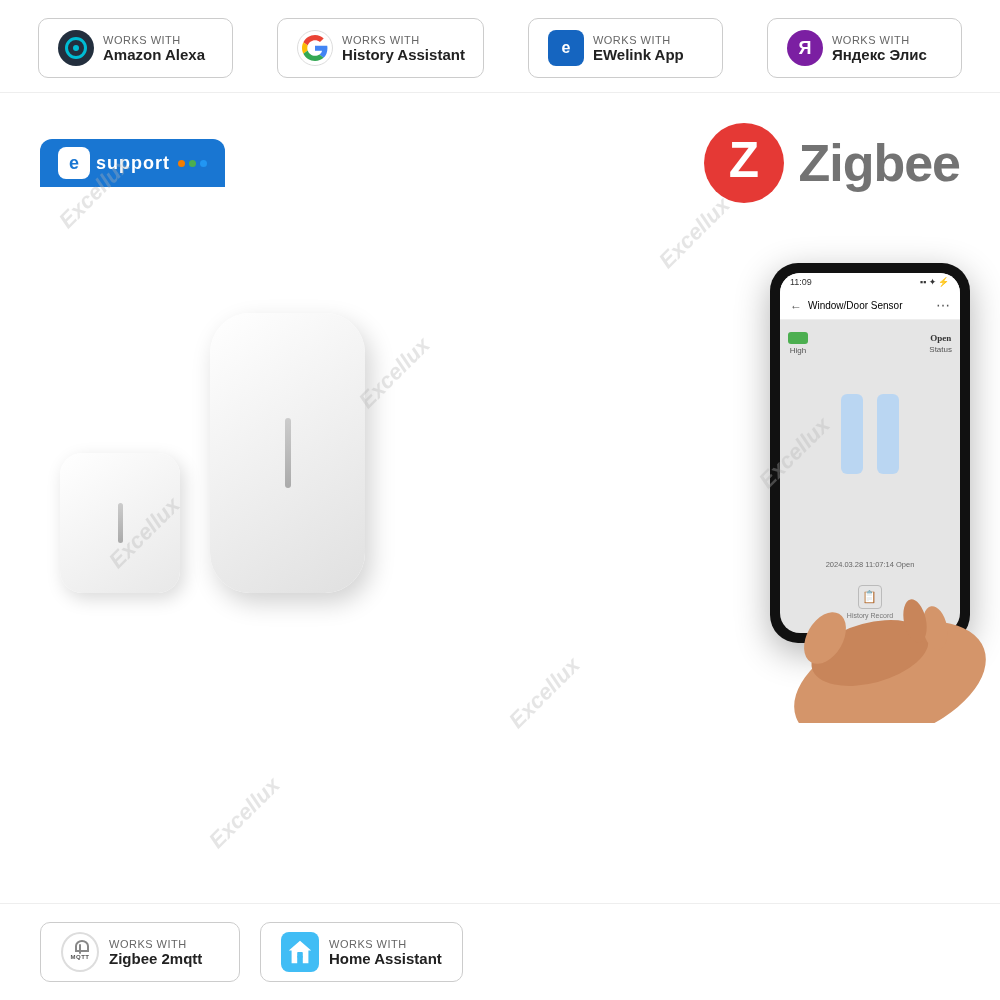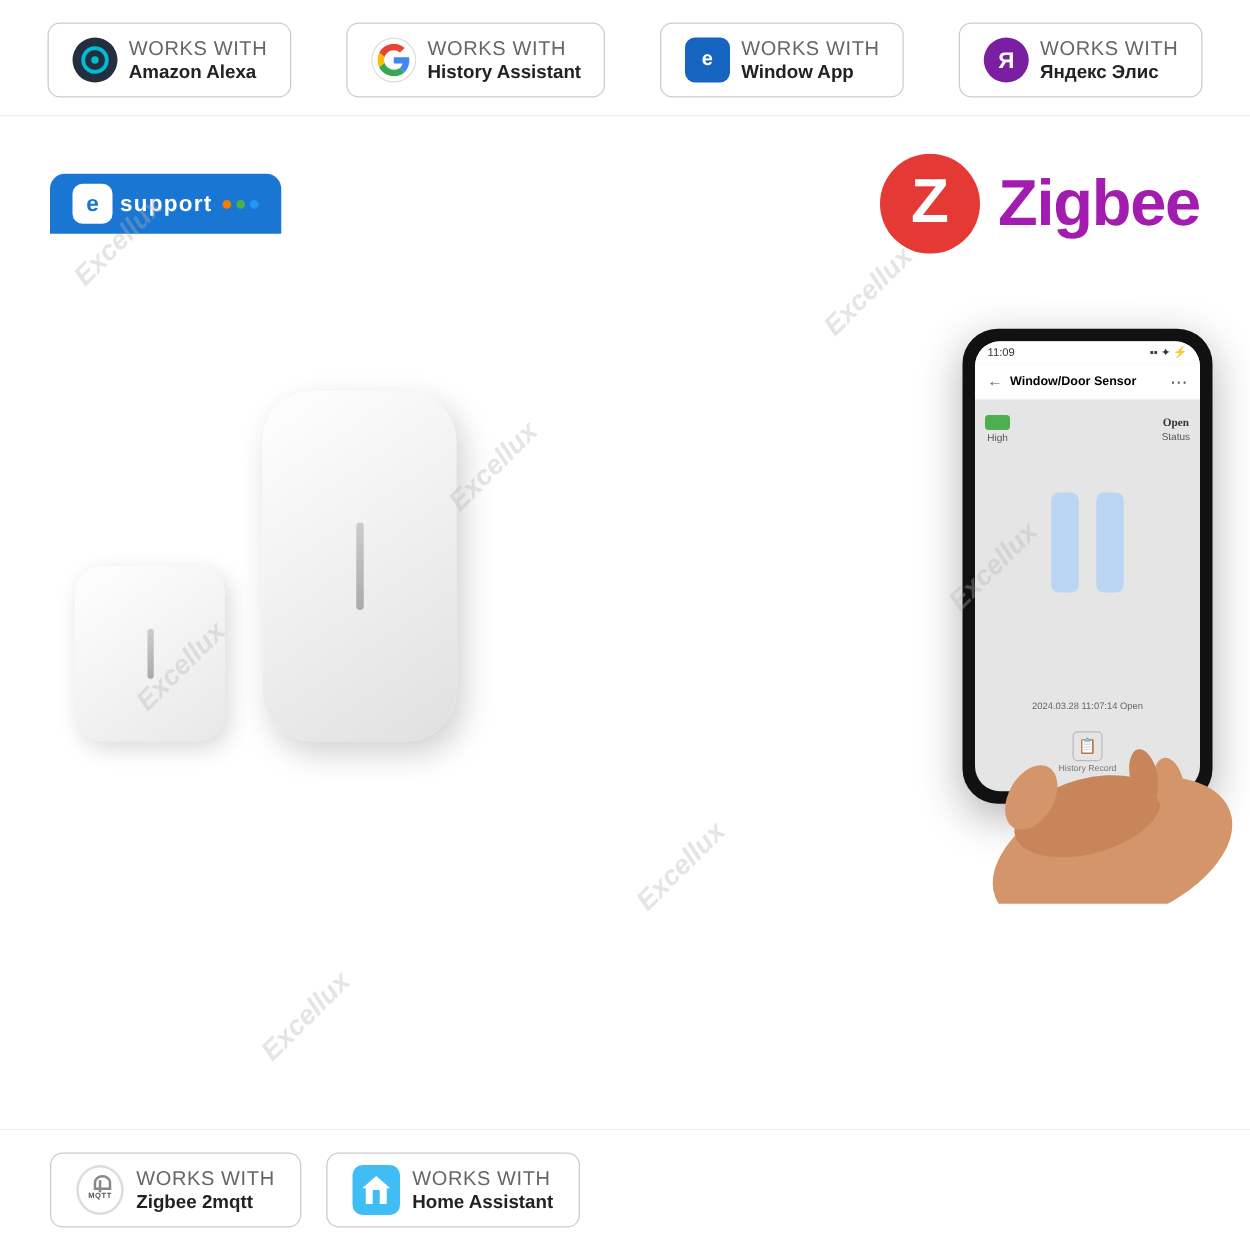--- a/index.html
+++ b/index.html
@@ -54,21 +54,21 @@
       display: flex;
       align-items: center;
       justify-content: center;
       flex-shrink: 0;
     }
     .badge-text {
       display: flex;
       flex-direction: column;
     }
     .badge-works {
-      font-size: 16px;
+      font-size: 11px;
       color: #666;
       text-transform: uppercase;
       letter-spacing: 0.5px;
     }
     .badge-name {
       font-size: 15px;
       font-weight: bold;
       color: #222;
     }
 
@@ -139,21 +139,21 @@
       gap: 14px;
       margin-left: auto;
     }
     .zigbee-z {
       width: 80px;
       height: 80px;
     }
     .zigbee-text {
       font-size: 52px;
       font-weight: 900;
-      color: #a21caf;
+      color: #737373;
       letter-spacing: -1px;
     }
 
     
     .product-section {
       display: flex;
       align-items: center;
       padding: 10px 30px 10px 60px;
       gap: 20px;
       height: 480px;
@@ -240,21 +240,21 @@
     }
     .phone-header {
       background: #fff;
       padding: 6px 10px;
       display: flex;
       align-items: center;
       gap: 6px;
       border-bottom: 1px solid #eee;
     }
     .back-arrow { font-size: 12px; color: #555; }
-    .phone-title { font-size: 10px; font-weight: bold; flex: 1; }
+    .phone-title { font-size: 10px; font-weight: normal; flex: 1; }
     .phone-dots { font-size: 14px; color: #555; }
     .phone-content {
       flex: 1;
       padding: 8px;
       display: flex;
       flex-direction: column;
       gap: 6px;
     }
     .phone-status-row {
       display: flex;
@@ -511,21 +511,21 @@
       <span class="badge-name">History Assistant</span>
     </div>
   </div>
 
   <div class="badge">
     <div class="badge-icon">
       <div class="ewelink-icon">e</div>
     </div>
     <div class="badge-text">
       <span class="badge-works">WORKS WITH</span>
-      <span class="badge-name">Window App</span>
+      <span class="badge-name">EWelink App</span>
     </div>
   </div>
 
   <div class="badge">
     <div class="badge-icon">
       <div class="yandex-icon">Я</div>
     </div>
     <div class="badge-text">
       <span class="badge-works">WORKS WITH</span>
       <span class="badge-name">Яндекс Элис</span>

